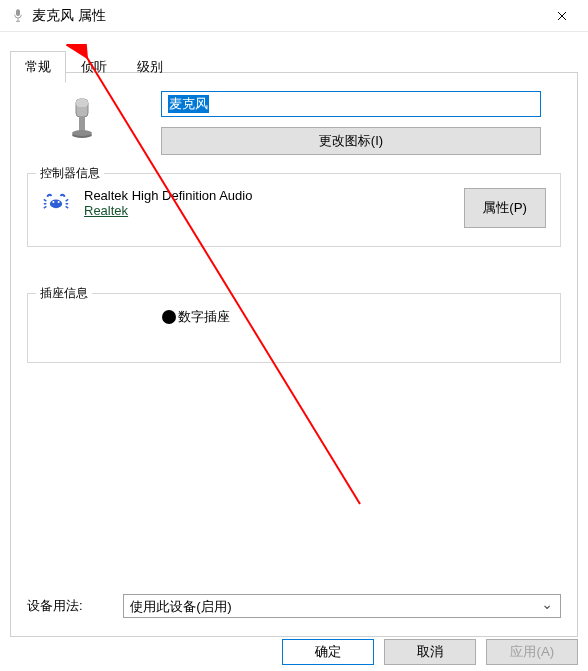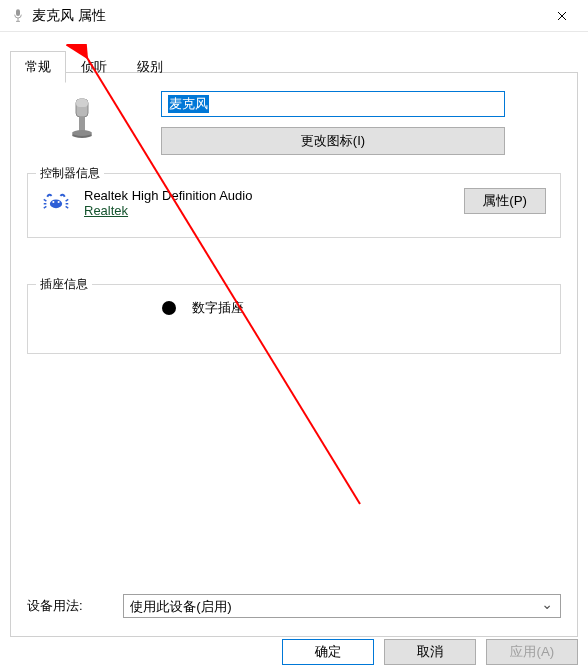--- a/index.html
+++ b/index.html
@@ -49,21 +49,21 @@
       border: 1px solid #d0d0d0;
       border-top: none;
       padding: 18px 16px 12px 16px;
       height: 564px;
       position: relative;
     }
     .top-row { display: flex; align-items: flex-start; gap: 24px; margin-bottom: 18px; }
     .device-icon-col { width: 110px; display:flex; justify-content:center; padding-top:4px;}
     .rhs-col { display:flex; flex-direction: column; gap: 10px; }
     .selected-text {
-      width: 344px; height: 26px;
+      width: 380px; height: 26px;
       border: 1px solid #0078d7;
       padding: 2px 6px;
       font-size: 13px;
       background: #fff;
       display:flex; align-items:center;
     }
     .selected-text span { background:#0078d7; color:#fff; padding: 0 1px;}
     .change-icon-btn {
       height: 28px;
       padding: 0 18px;
@@ -82,26 +82,26 @@
       position: absolute;
       top: -9px; left: 8px;
       background: #fff; padding: 0 4px;
       font-size: 12px;
     }
     .ctrl-row { display:flex; align-items:flex-start; gap: 14px; }
     .ctrl-text { display:flex; flex-direction:column; }
     .vendor-link { color: #14532d; text-decoration: underline; cursor: pointer; font-size:13px;}
     .props-btn {
       margin-left:auto;
-      height: 26px; padding: 0 18px;
+      height: 40px; padding: 0 18px;
       background:#e1e1e1; border:1px solid #adadad;
     }
 
     .jack-group { margin-top: 46px; height: 70px; }
-    .jack-row { display:flex; align-items:center; gap: 16px; margin-left: 120px; }
+    .jack-row { display:flex; align-items:center; gap: 2px; margin-left: 120px; }
     .jack-dot { width:14px; height:14px; border-radius:50%; background:#000; }
 
     .usage-row { position:absolute; left:16px; right:16px; bottom: 18px; display:flex; align-items:center; gap: 40px;}
     .usage-select {
       flex:1; height: 24px;
       border: 1px solid #a0a0a0;
       padding: 2px 6px;
       background:#fff;
       appearance: none;
     }

